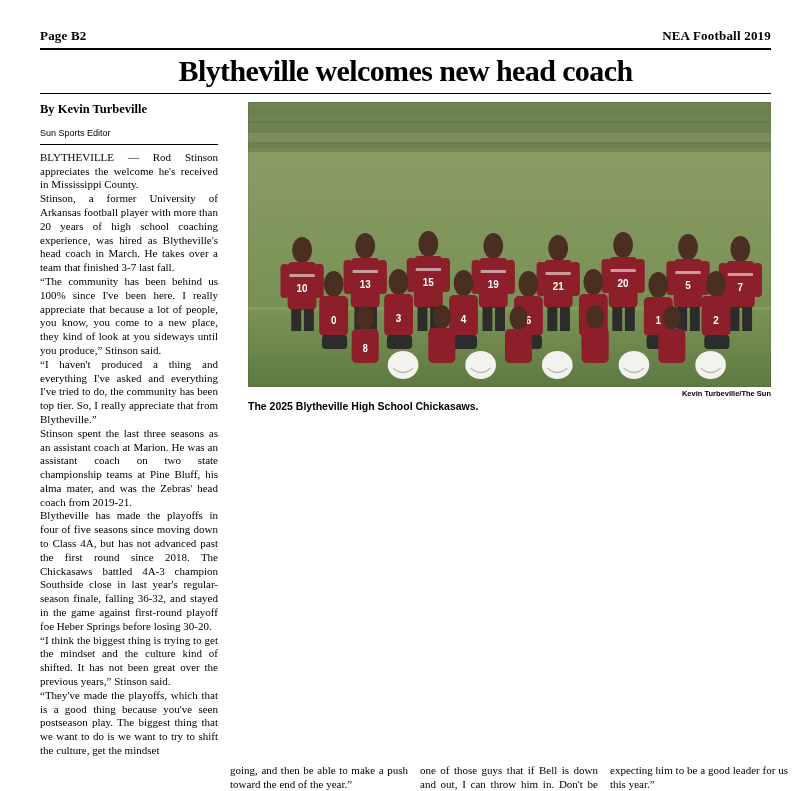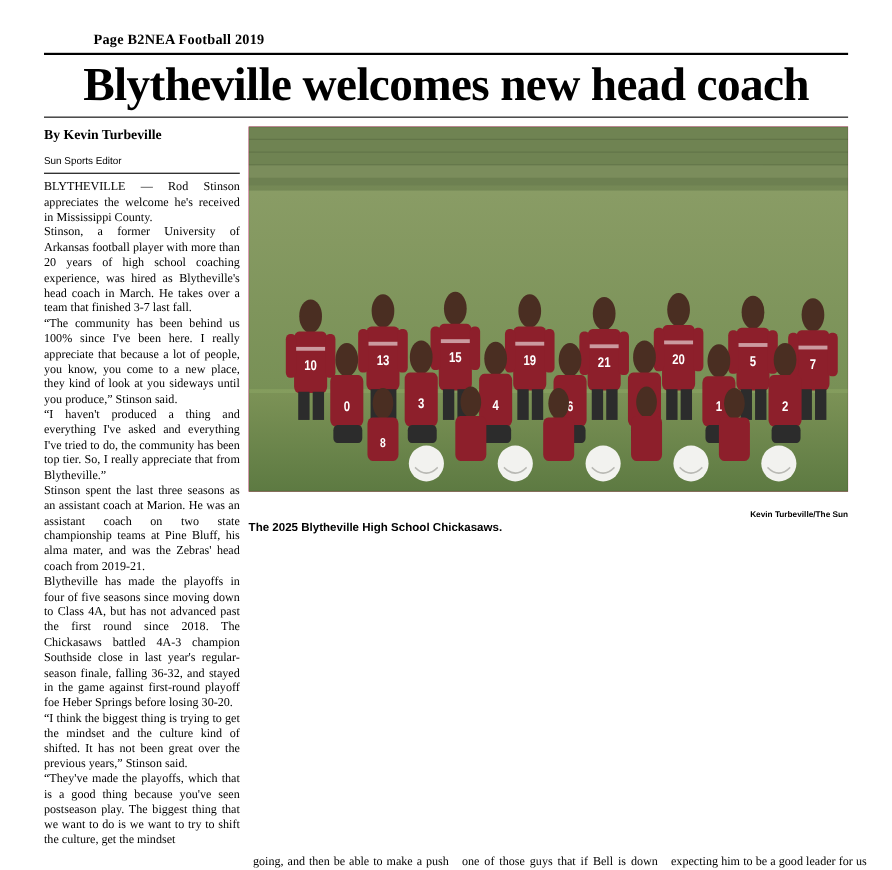--- a/index.html
+++ b/index.html
@@ -18,54 +18,54 @@
     position: relative;
     width: 811px;
     height: 791px;
     box-sizing: border-box;
     padding: 28px 40px 0 40px;
   }
 
   
   .masthead {
     display: flex;
+    justify-content: space-between;
     align-items: baseline;
     font-family: "Liberation Serif", serif;
     font-weight: bold;
     font-size: 13px;
     padding-bottom: 4px;
-    margin-left: 45px;
   }
   .masthead .folio { letter-spacing: 0.2px; }
   .masthead .pub { letter-spacing: 0.2px; }
   .rule-thick {
     border-top: 2px solid #000;
     margin-bottom: 6px;
   }
 
   
   .headline {
     font-family: "Liberation Serif", serif;
     font-weight: bold;
-    font-size: 43px;
+    font-size: 30px;
     line-height: 1.02;
     letter-spacing: -0.6px;
     text-align: center;
     margin: 2px 0 6px 0;
     white-space: nowrap;
   }
   .rule-under-head {
     border-top: 1.5px solid #000;
     margin-bottom: 8px;
   }
 
   
   .upper {
     display: flex;
-    gap: 8px;
+    gap: 30px;
   }
   .col-left {
     width: 178px;
     flex: 0 0 178px;
   }
   .byline-name {
     font-family: "Liberation Serif", serif;
     font-weight: bold;
     font-size: 12.5px;
     line-height: 1.15;
@@ -90,31 +90,31 @@
   }
 
   
   .photo-wrap {
     flex: 1 1 auto;
     position: relative;
   }
   .photo {
     position: relative;
     width: 100%;
-    height: 332px;
+    height: 285px;
     overflow: hidden;
-    background: #be185d;
+    background: #86efac;
   }
   .photo svg { display: block; width: 100%; height: 100%; }
   .photo-credit {
     font-family: "Liberation Sans", sans-serif;
     font-size: 7.5px;
     font-weight: bold;
     text-align: right;
-    margin-top: 16px;
+    margin-top: 2px;
   }
   .photo-caption {
     font-family: "Liberation Sans", sans-serif;
     font-weight: bold;
     font-size: 10.5px;
     margin-top: 2px;
     border-top: 0;
   }
 
   

